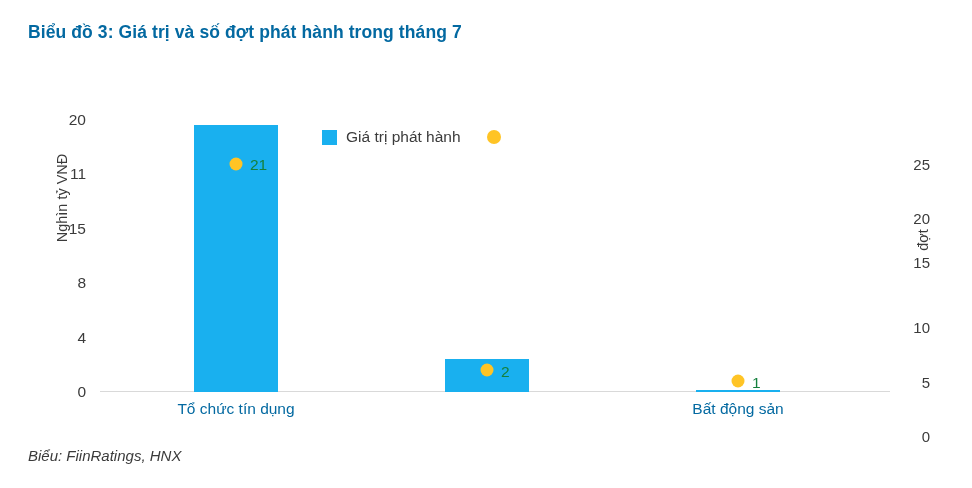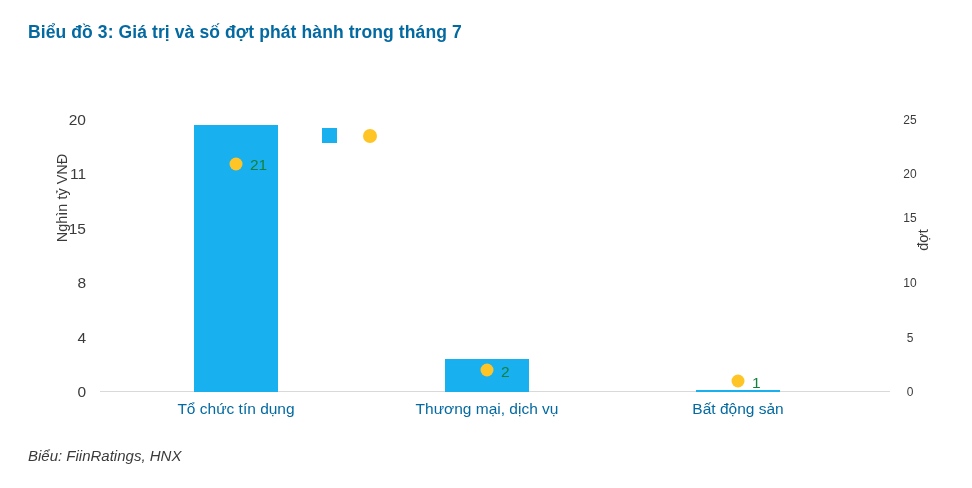--- a/index.html
+++ b/index.html
@@ -71,25 +71,26 @@
     left: 24px;
     top: 120px;
     width: 62px;
     height: 272px;
   }
   
   .y-tick-right {
     position: absolute;
     left: 0;
     width: 40px;
-    text-align: center;
-    font-size: 12px;
+    text-align: right;
+    font-size: 15px;
     color: #3b3b3b;
     transform: translateY(-50%);
     white-space: nowrap;
+    margin-top: 44px;
   }
   #y-axis-right-ticks {
     position: absolute;
     left: 890px;
     top: 120px;
     width: 44px;
     height: 272px;
   }
   
   #y-axis-left-title {
@@ -202,20 +203,21 @@
     <div class="y-tick-right" style="top:98px">15</div>
     <div class="y-tick-right" style="top:54.4px">20</div>
     <div class="y-tick-right" style="top:0px">25</div>
   </div>
 
   <div id="y-axis-right-title">đợt</div>
 
   <div id="legend">
     <div class="legend-item">
       <span class="legend-swatch-square"></span>
+      <span class="legend-text">Giá trị phát hành</span>
     </div>
     <div class="legend-item">
       <span class="legend-swatch-dot"></span>
     </div>
   </div>
 
   <div id="plot">
     <div id="baseline"></div>
 
     <div class="bar" style="left:94px;  width:84px; height:266.6px; background:#19B0EF;"></div>
@@ -225,18 +227,17 @@
     <div class="dot" style="left:136px; bottom:228.5px; background:#FFC425;"></div>
     <div class="dot" style="left:387px; bottom:21.8px;  background:#FFC425;"></div>
     <div class="dot" style="left:638px; bottom:10.9px;  background:#FFC425;"></div>
 
     <div class="dot-label" style="left:150px; bottom:227px">21</div>
     <div class="dot-label" style="left:401px; bottom:20px">2</div>
     <div class="dot-label" style="left:652px; bottom:9px">1</div>
   </div>
 
   <div class="cat-label" style="left:236px">Tổ chức tín dụng</div>
-  <div class="cat-label" style="left:487px">Thương mại, dịch vụ</div>
   <div class="cat-label" style="left:738px">Bất động sản</div>
 
   <div id="source-note">Biểu: FiinRatings, HNX</div>
 
 </div>
 
 </body></html>

